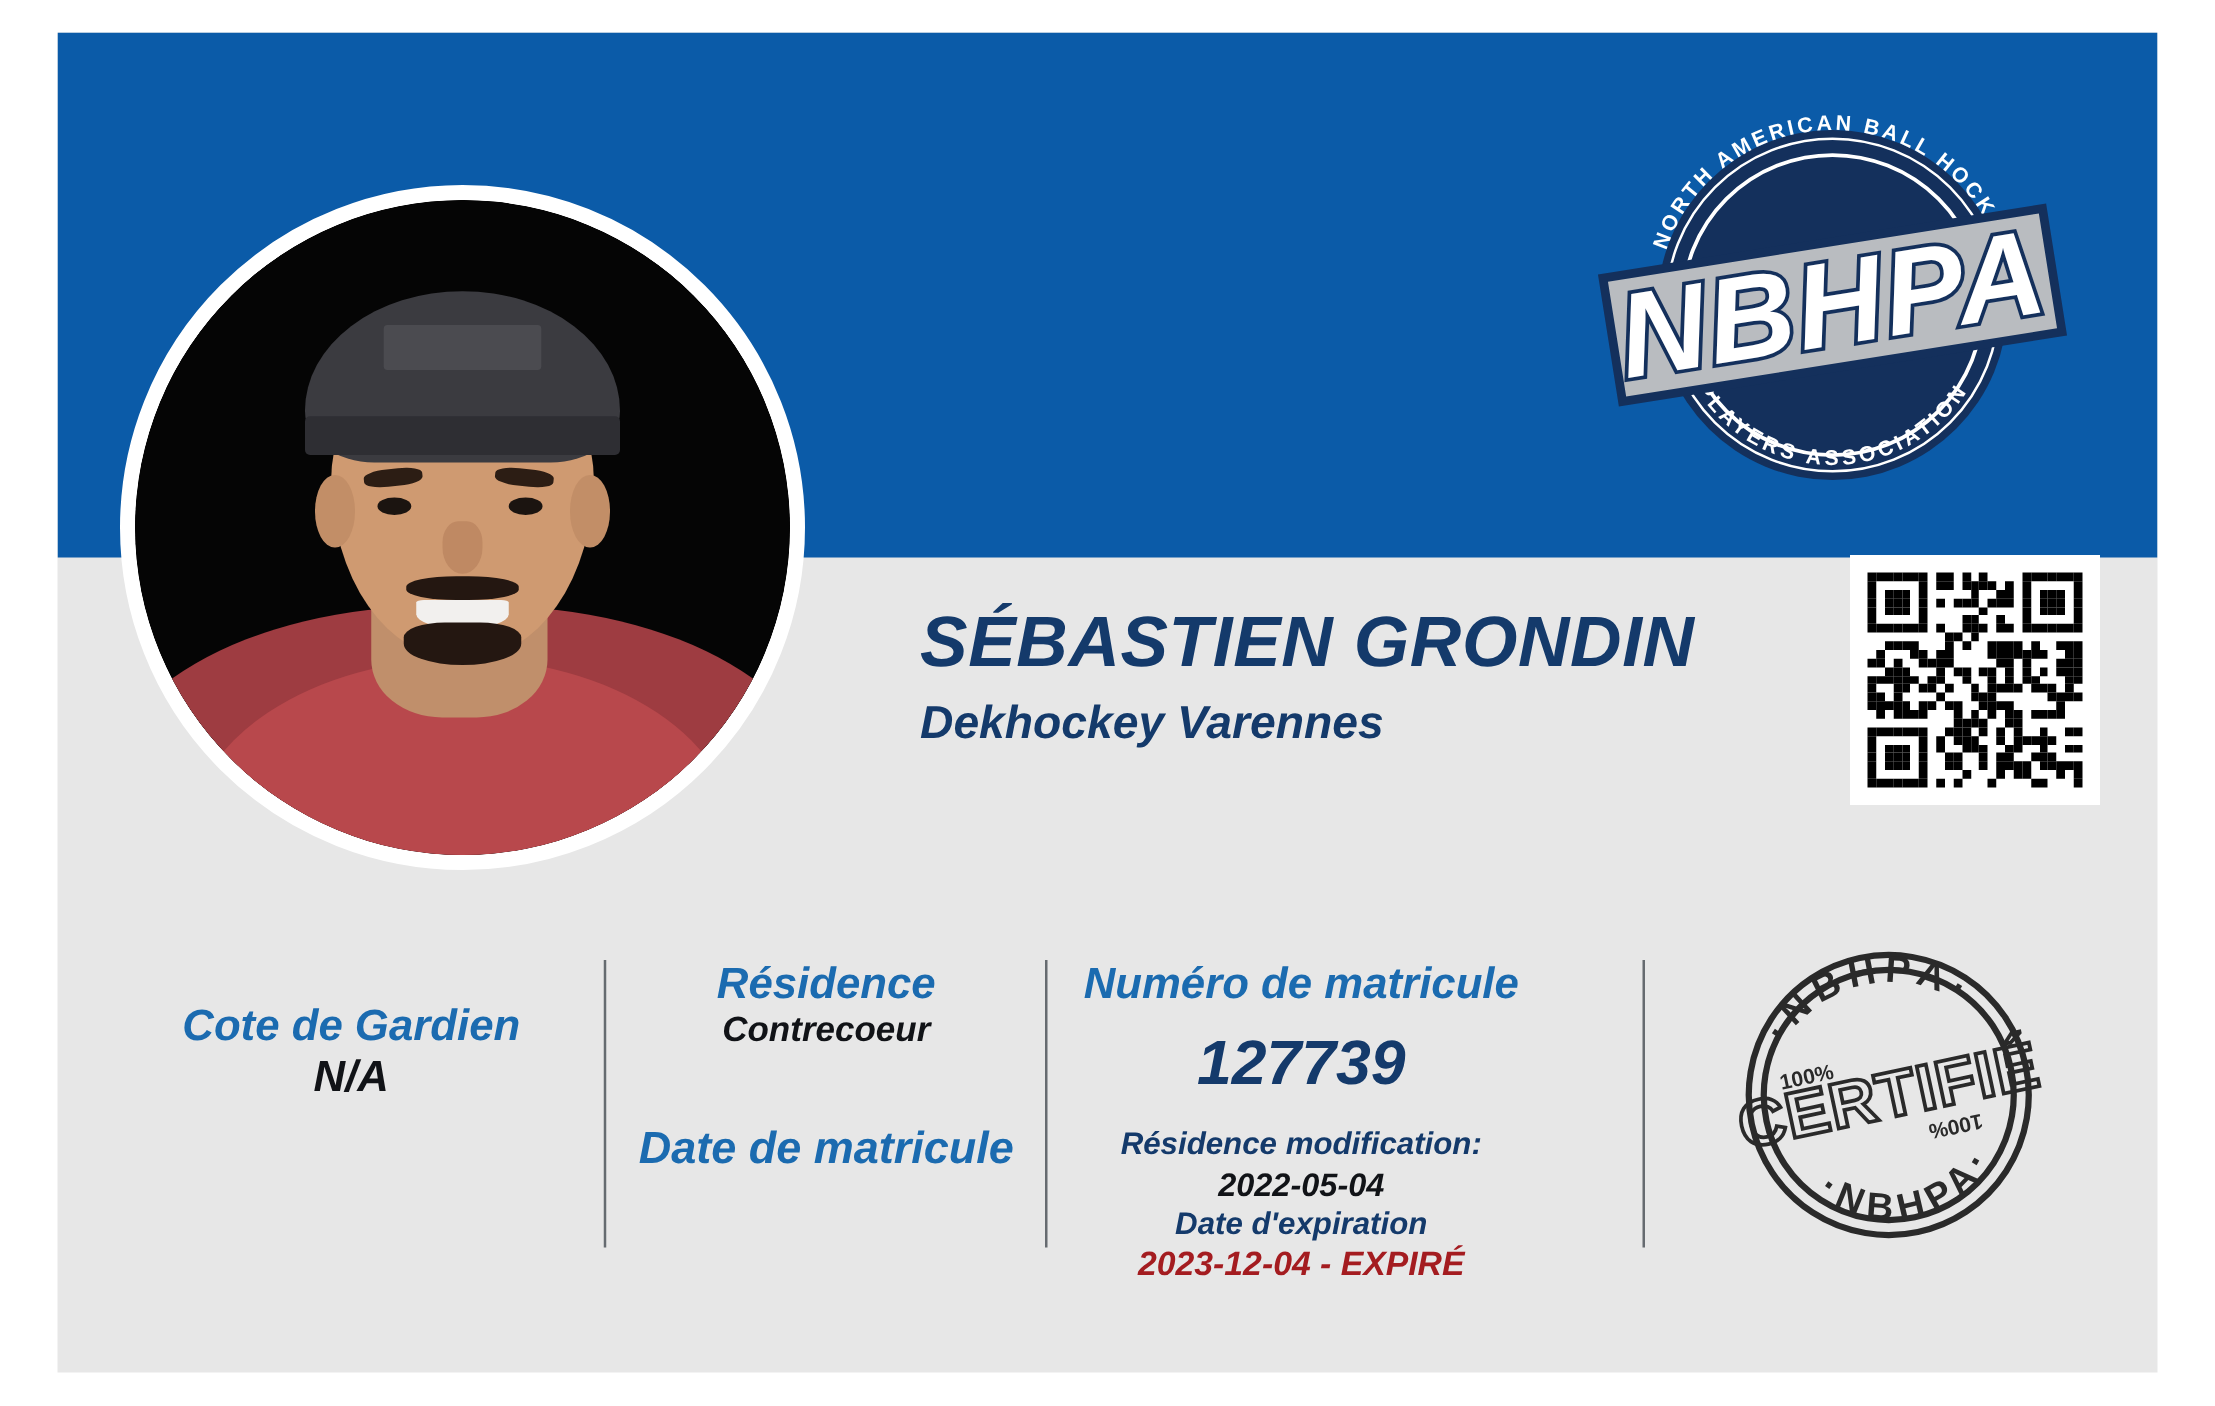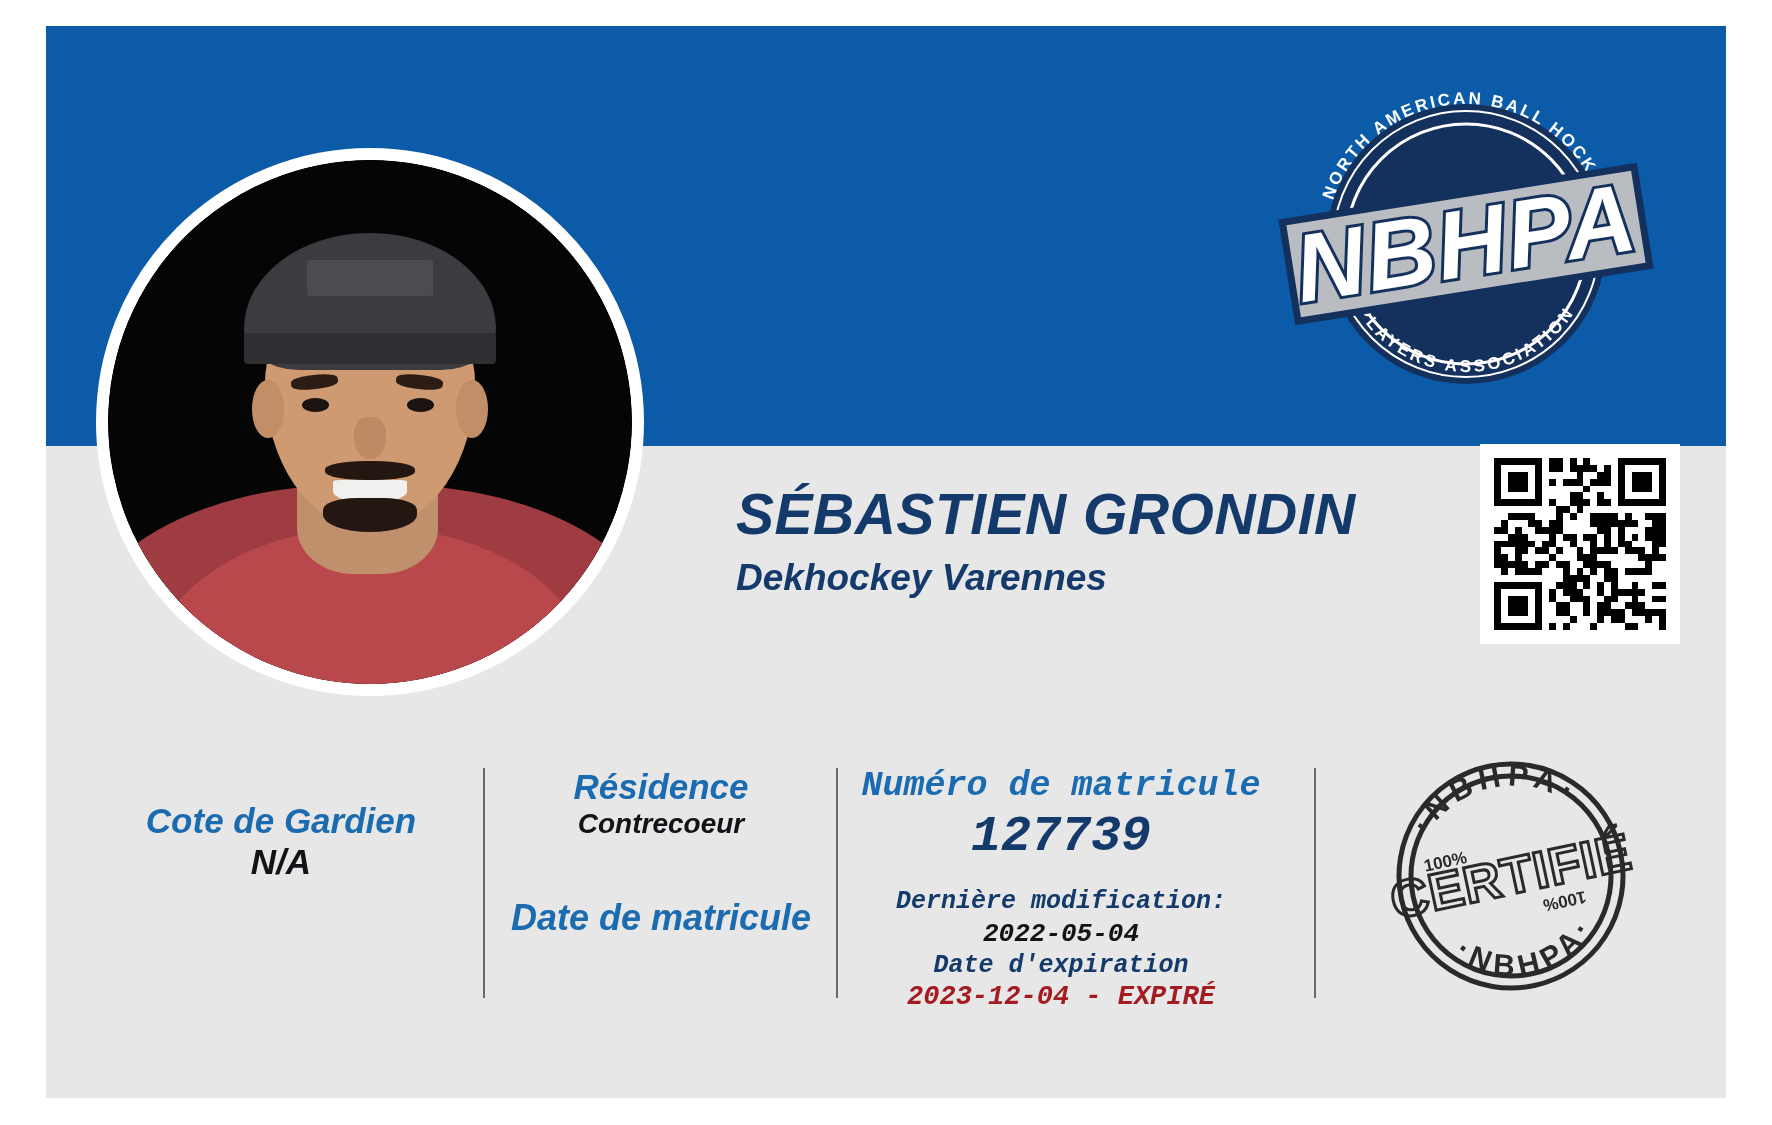--- a/index.html
+++ b/index.html
@@ -243,21 +243,21 @@
     width: 100%;
     height: 270px;
   }
   .col {
     position: absolute;
     top: 0;
     text-align: center;
   }
   .col-1 { left: 40px; width: 390px; }
   .col-2 { left: 450px; width: 330px; }
-  .col-3 { left: 800px; width: 430px; font-family: Liberation Mono, monospace; }
+  .col-3 { left: 780px; width: 430px; }
 
   .divider {
     position: absolute;
     top: 742px;
     width: 2px;
     height: 230px;
     background: #666b70;
   }
   .div-1 { left: 437px; }
   .div-2 { left: 790px; }
@@ -289,21 +289,21 @@
     font-weight: bold;
     font-style: italic;
     font-size: 36px;
   }
   .matricule {
     color: #143a6b;
     font-weight: bold;
     font-style: italic;
     font-size: 50px;
     line-height: 1.1;
-    margin-top: 2px;
+    margin-top: 16px;
   }
   .mini-lbl {
     color: #143a6b;
     font-weight: bold;
     font-style: italic;
     font-size: 25px;
     line-height: 1.25;
   }
   .mini-val {
     color: #111317;
@@ -1037,21 +1037,21 @@
       <div class="spacer-32"></div>
       <div class="spacer-22"></div>
       <div class="lbl-big">Date de matricule</div>
       <div class="val-sm"></div>
     </div>
 
     <div class="col col-3">
       <div class="lbl">Numéro de matricule</div>
       <div class="matricule">127739</div>
       <div class="spacer-22"></div>
-      <div class="mini-lbl">Dernière modification:</div>
+      <div class="mini-lbl">Résidence modification:</div>
       <div class="mini-val">2022-05-04</div>
       <div class="mini-lbl">Date d'expiration</div>
       <div class="expired">2023-12-04  - EXPIRÉ</div>
     </div>
 
   </div>
 
   <div class="stamp">
     <svg viewBox="0 0 290 260" width="290" height="260" xmlns="http://www.w3.org/2000/svg">
       <defs>

